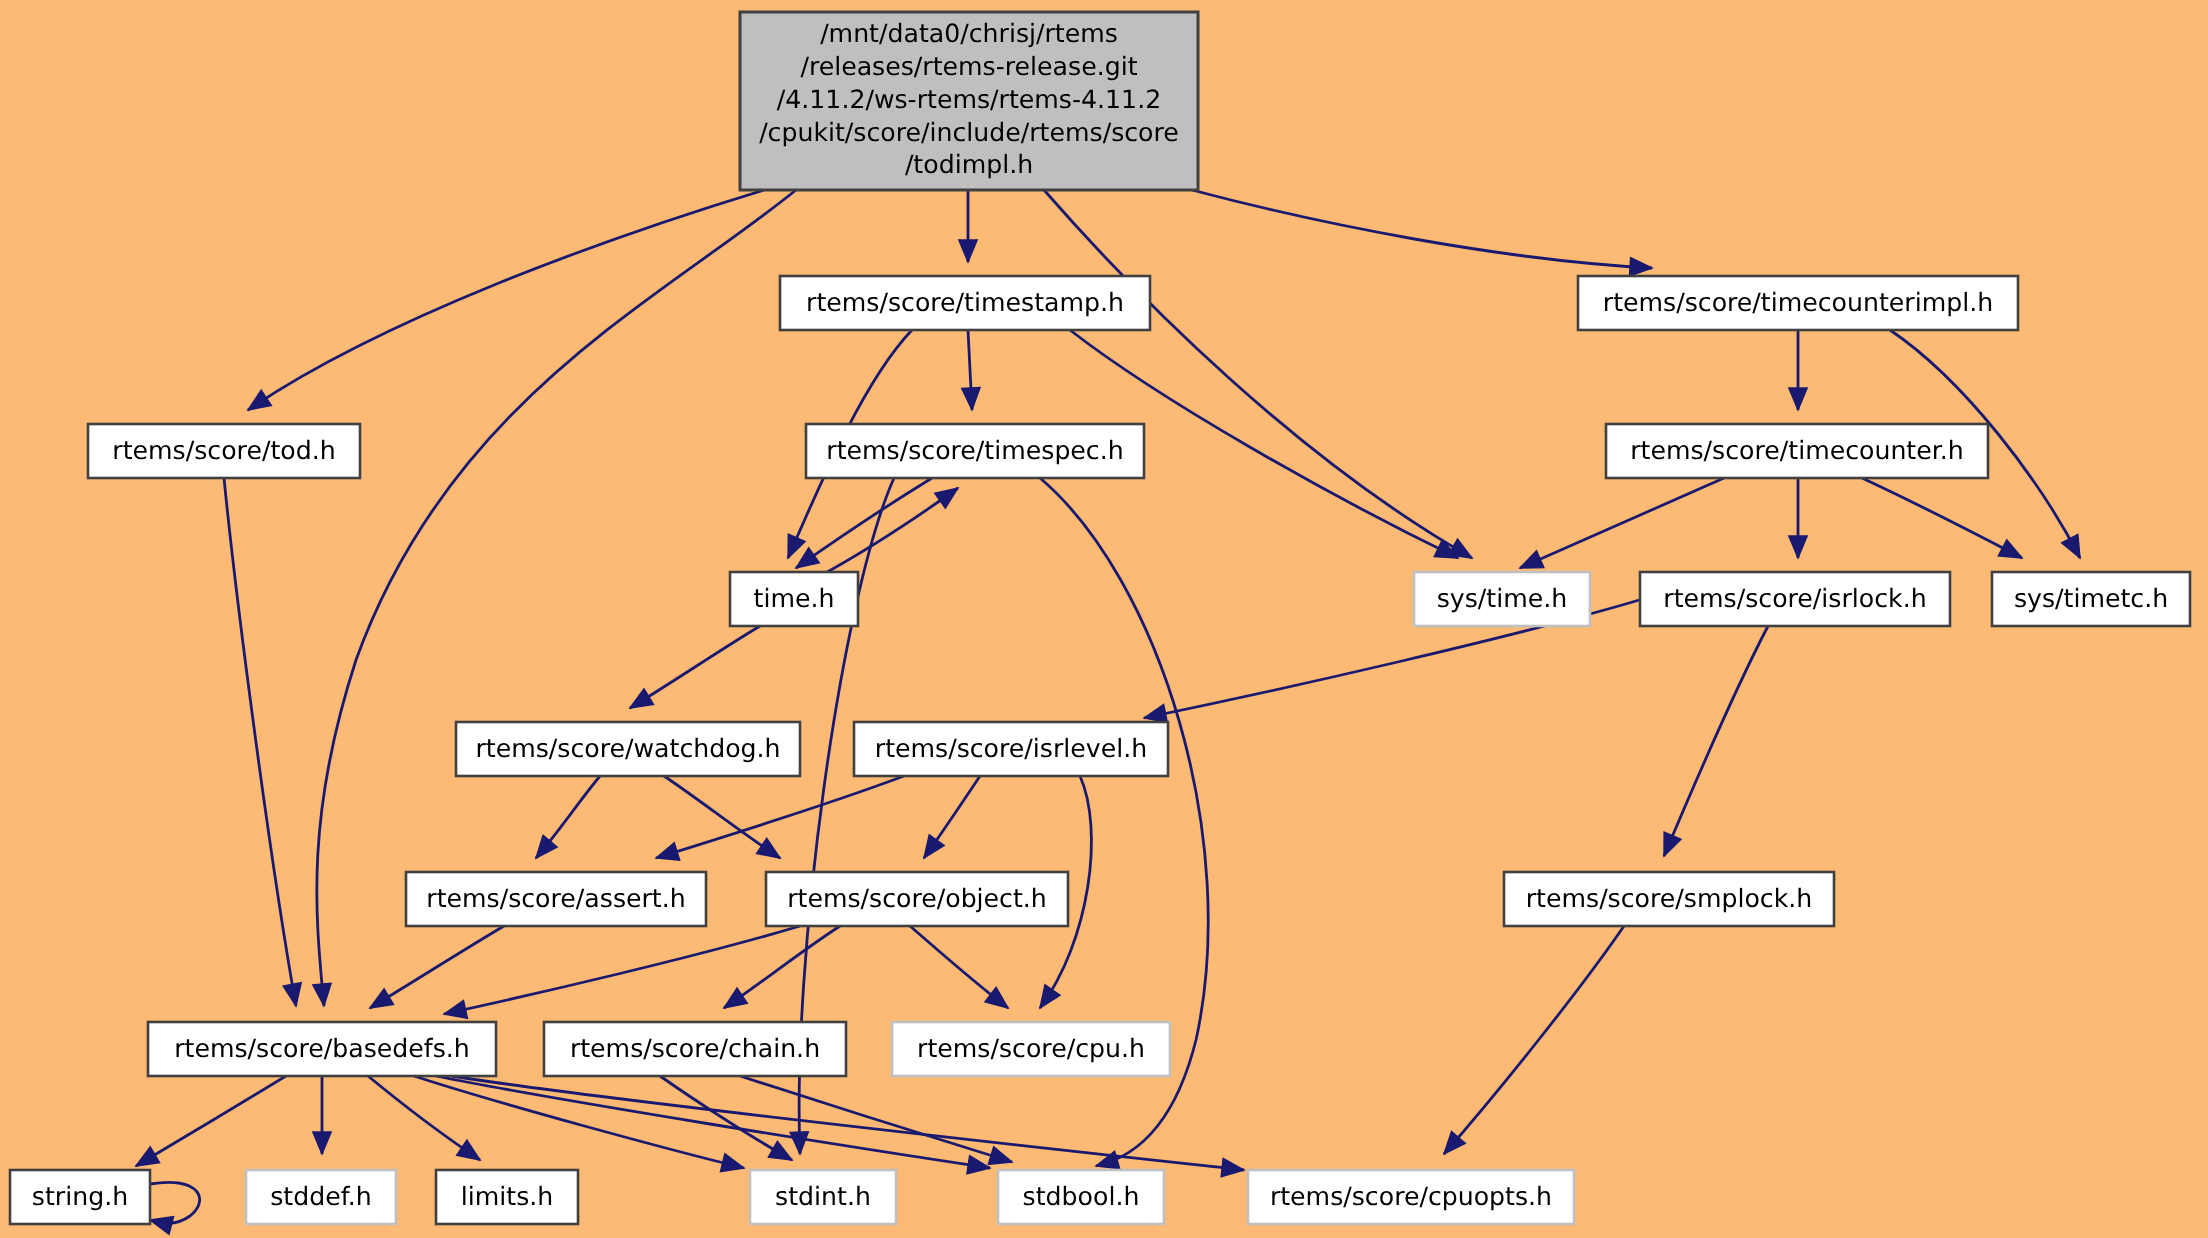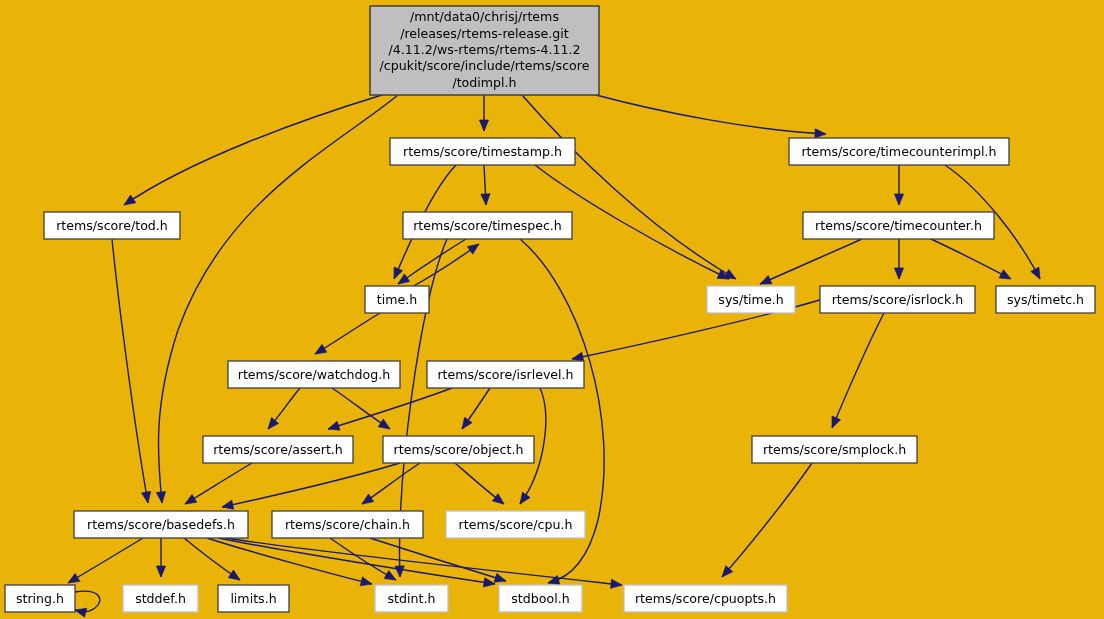--- a/index.html
+++ b/index.html
@@ -10,21 +10,21 @@
   body {
     width: 1104px;
     height: 619px;
     font-family: "DejaVu Sans", sans-serif;
     overflow: hidden;
   }
   #graph-root {
     position: relative;
     width: 1104px;
     height: 619px;
-    background: #eab308;
+    background: #fdba74;
   }
   svg#graph-svg {
     position: absolute;
     top: 0;
     left: 0;
     width: 1104px;
     height: 619px;
   }
   .edge-path {
     fill: none;

